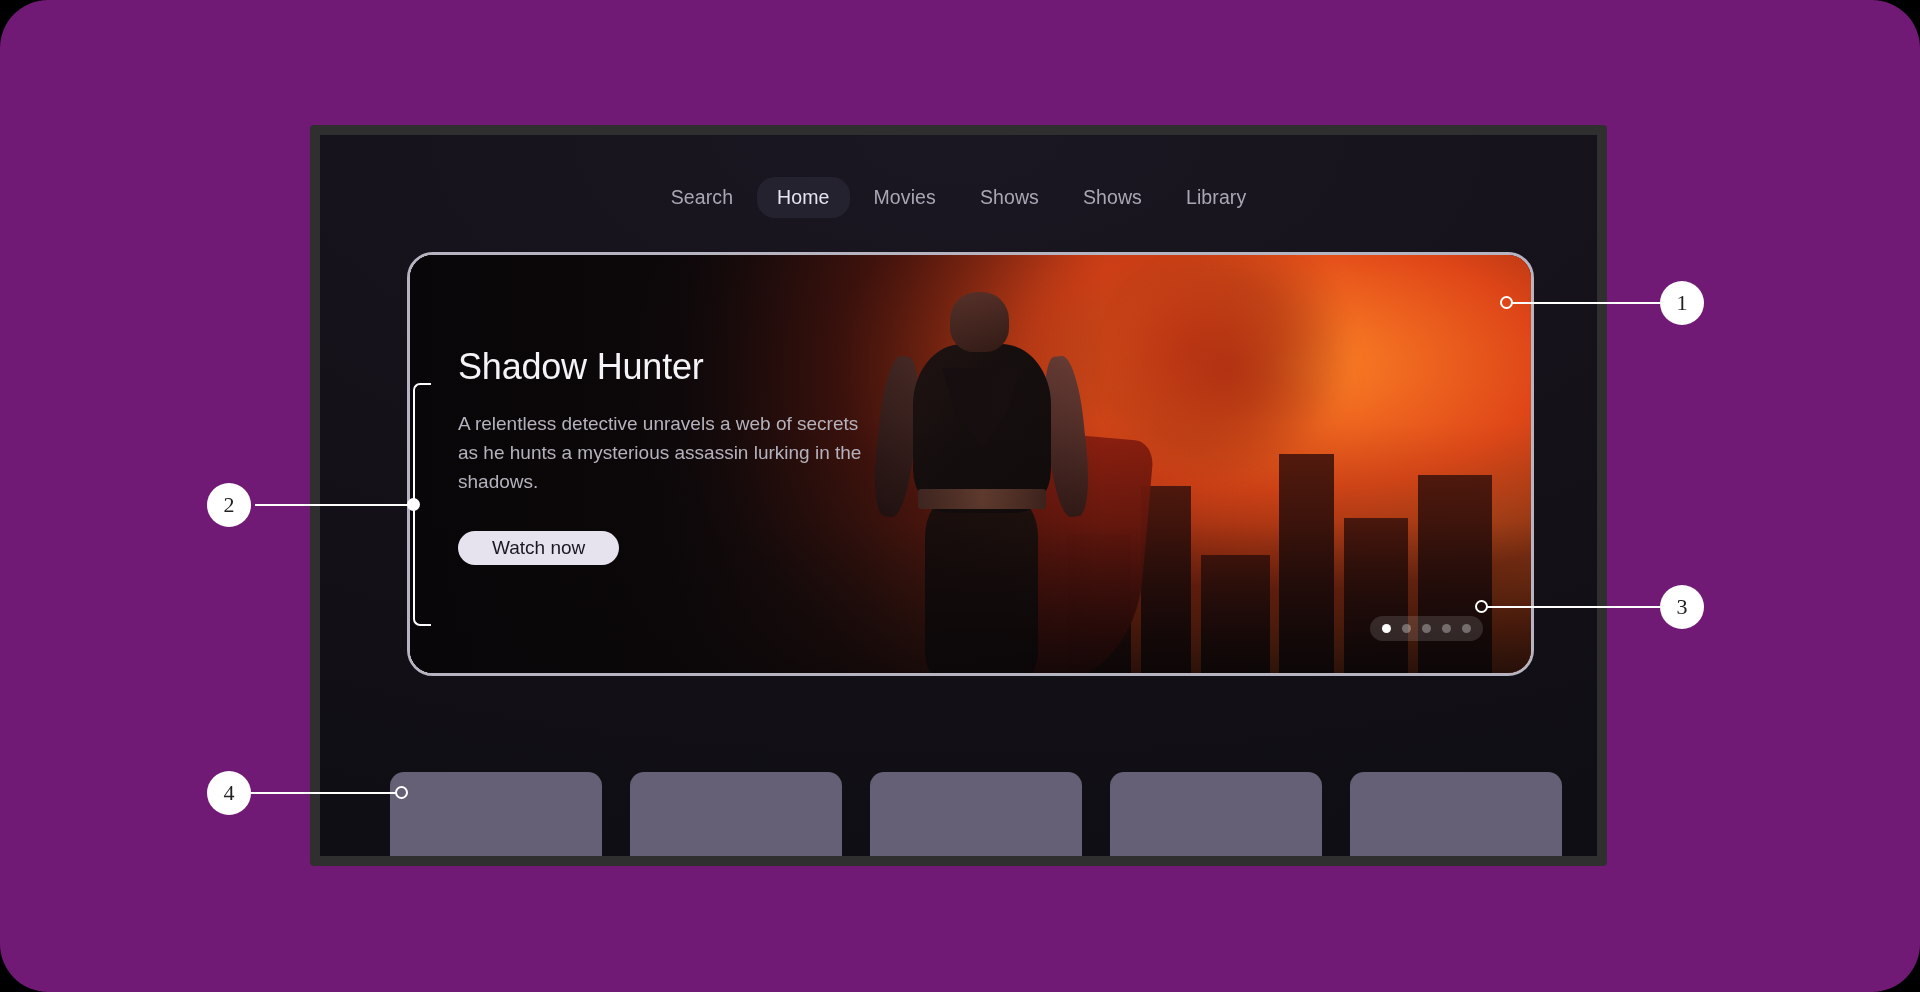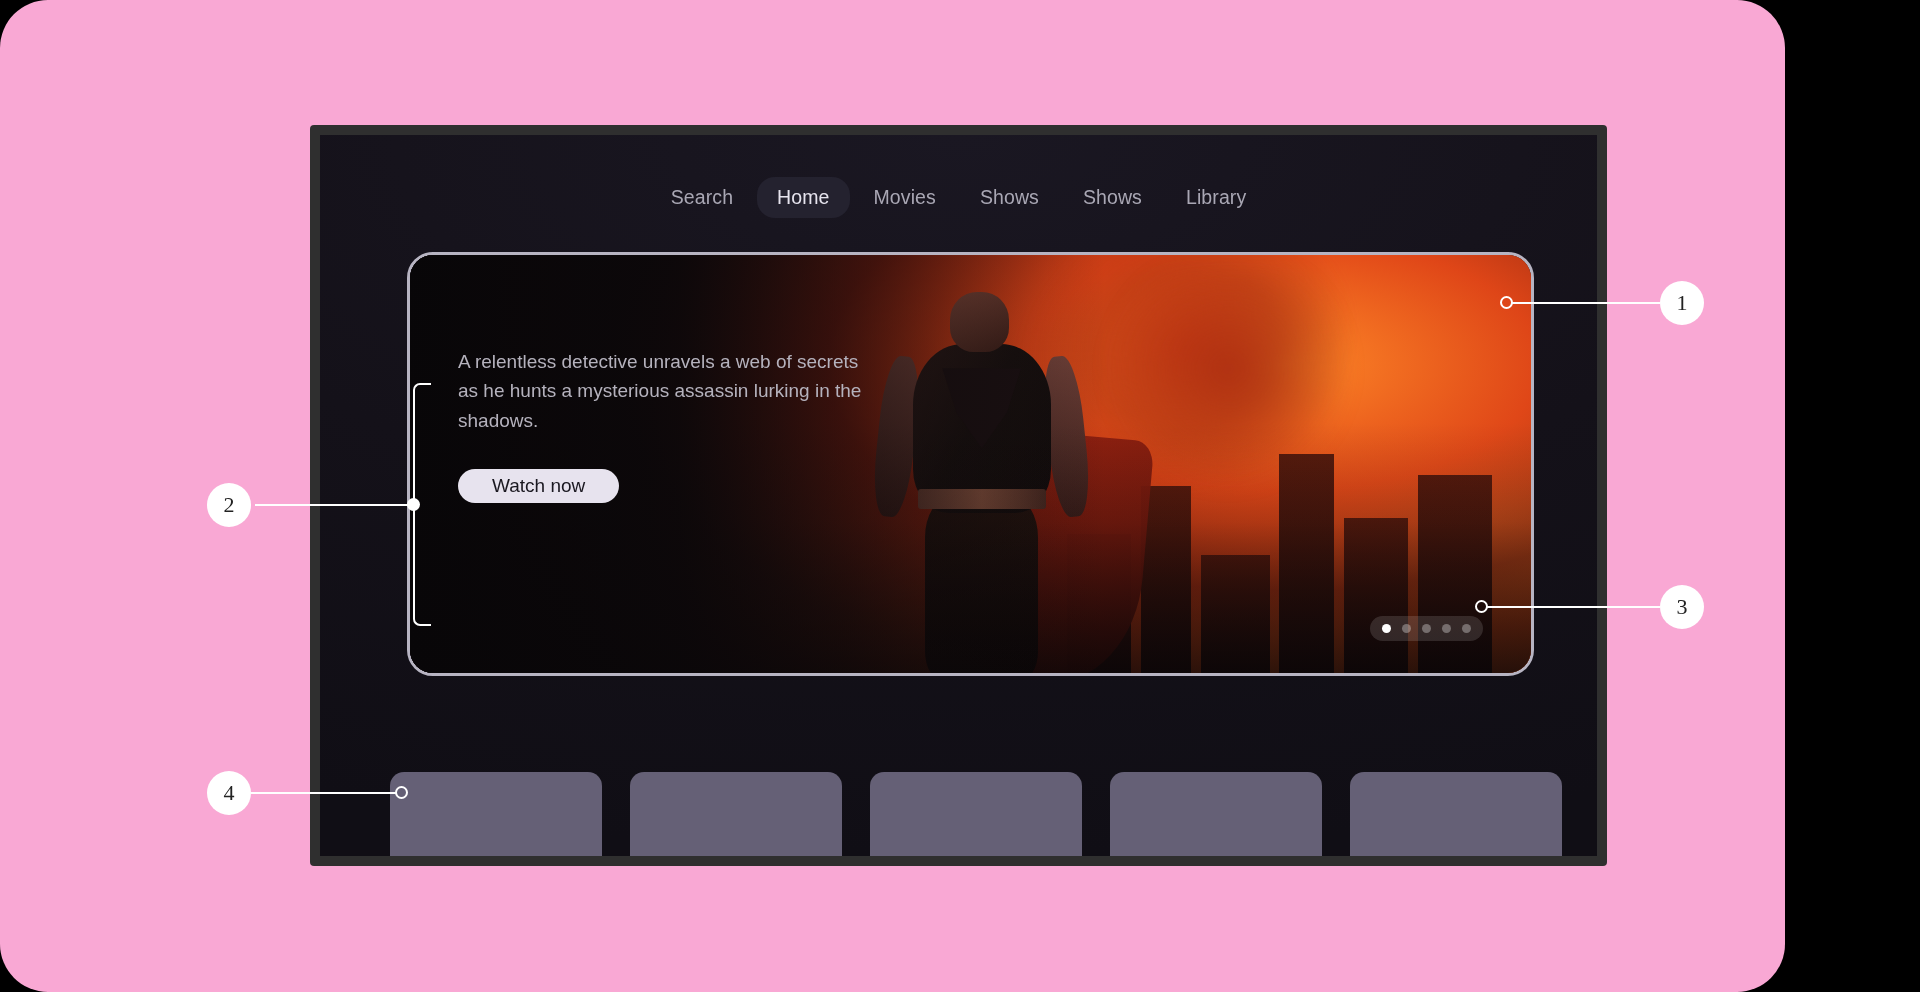--- a/index.html
+++ b/index.html
@@ -16,22 +16,22 @@
     position: relative;
     width: 1920px;
     height: 992px;
     background: #000;
   }
 
   
   .canvas {
     position: absolute;
     left: 0; top: 0;
-    width: 1785px; height: 992px;
-    background: #f9a8d4;
+    width: 1920px; height: 992px;
+    background: #701a75;
     border-radius: 48px;
     overflow: hidden;
   }
 
   
   .tv-frame {
     position: absolute;
     left: 310px;
     top: 125px;
     width: 1297px;
@@ -369,20 +369,21 @@
               <div class="fig-armR"></div>
               <div class="fig-torso"></div>
               <div class="fig-chest"></div>
               <div class="fig-belt"></div>
               <div class="fig-head"></div>
             </div>
           </div>
           <div class="hero-scrim"></div>
 
           <div class="hero-content">
+            <h1 class="hero-title">Shadow Hunter</h1>
             <div class="hero-desc">A relentless detective unravels a web of secrets as he hunts a mysterious assassin lurking in the shadows.</div>
             <button class="watch-btn">Watch now</button>
           </div>
 
           <div class="dots">
             <span class="dot active"></span>
             <span class="dot"></span>
             <span class="dot"></span>
             <span class="dot"></span>
             <span class="dot"></span>

